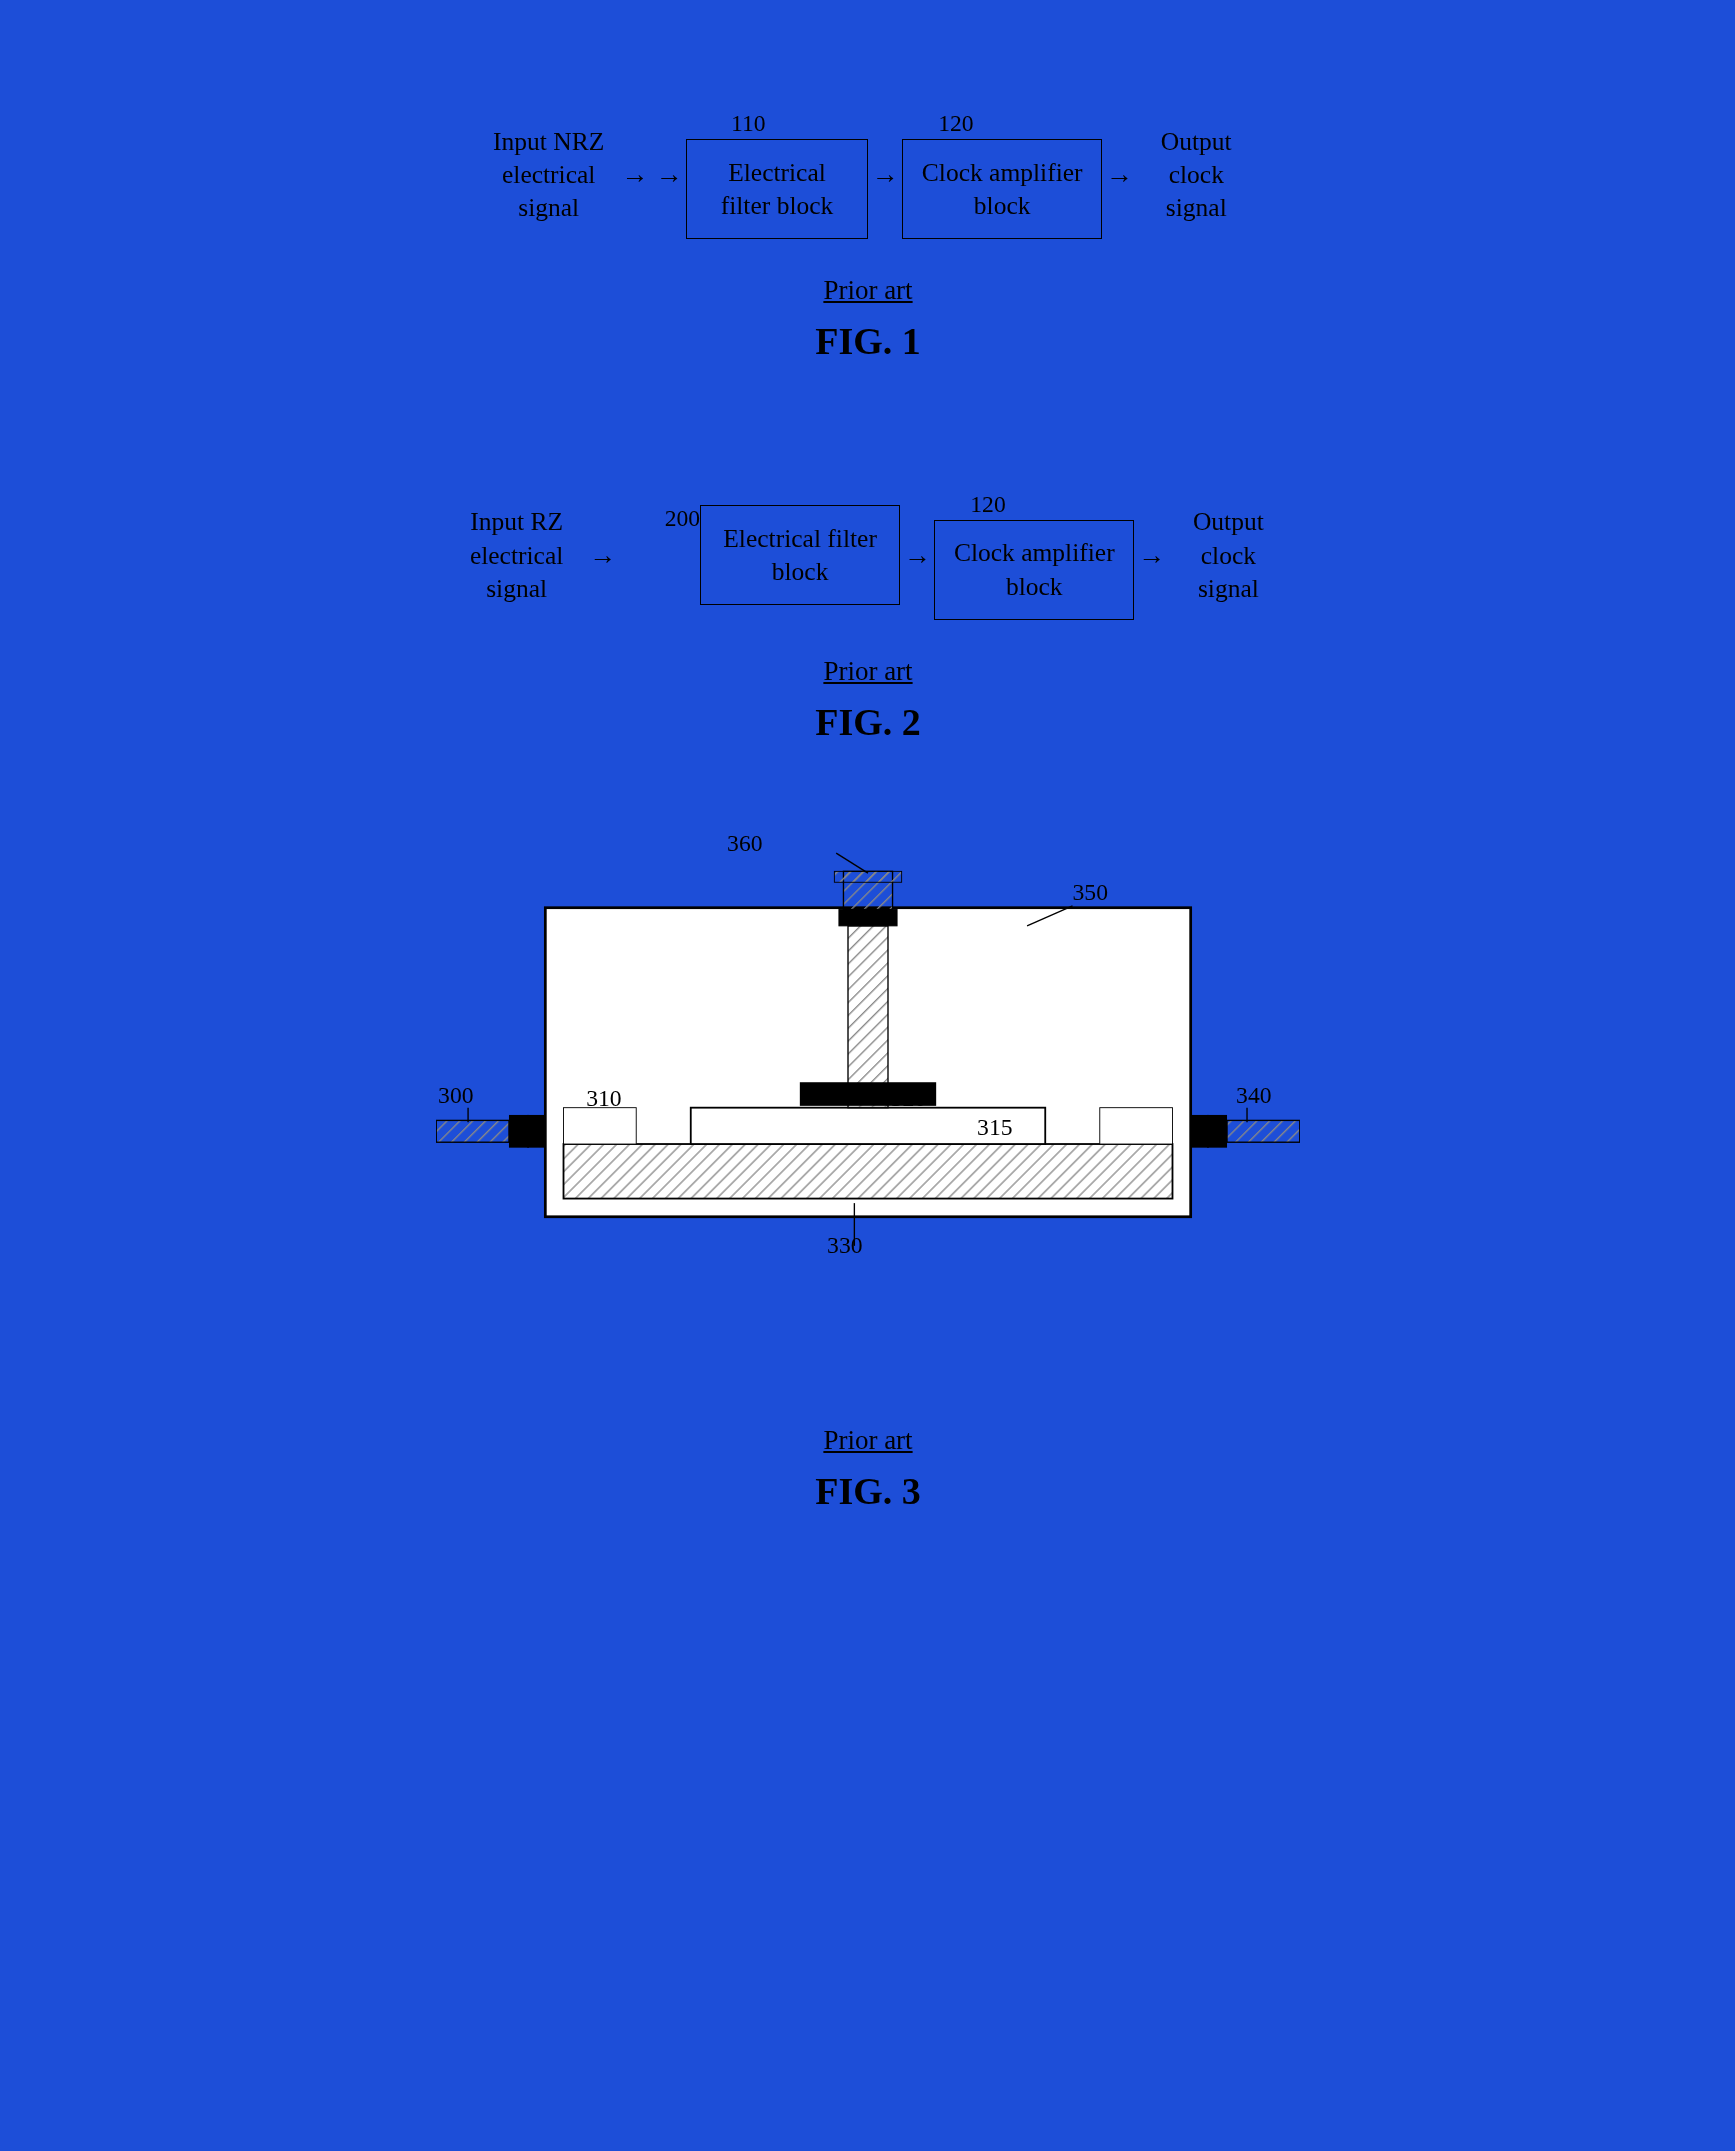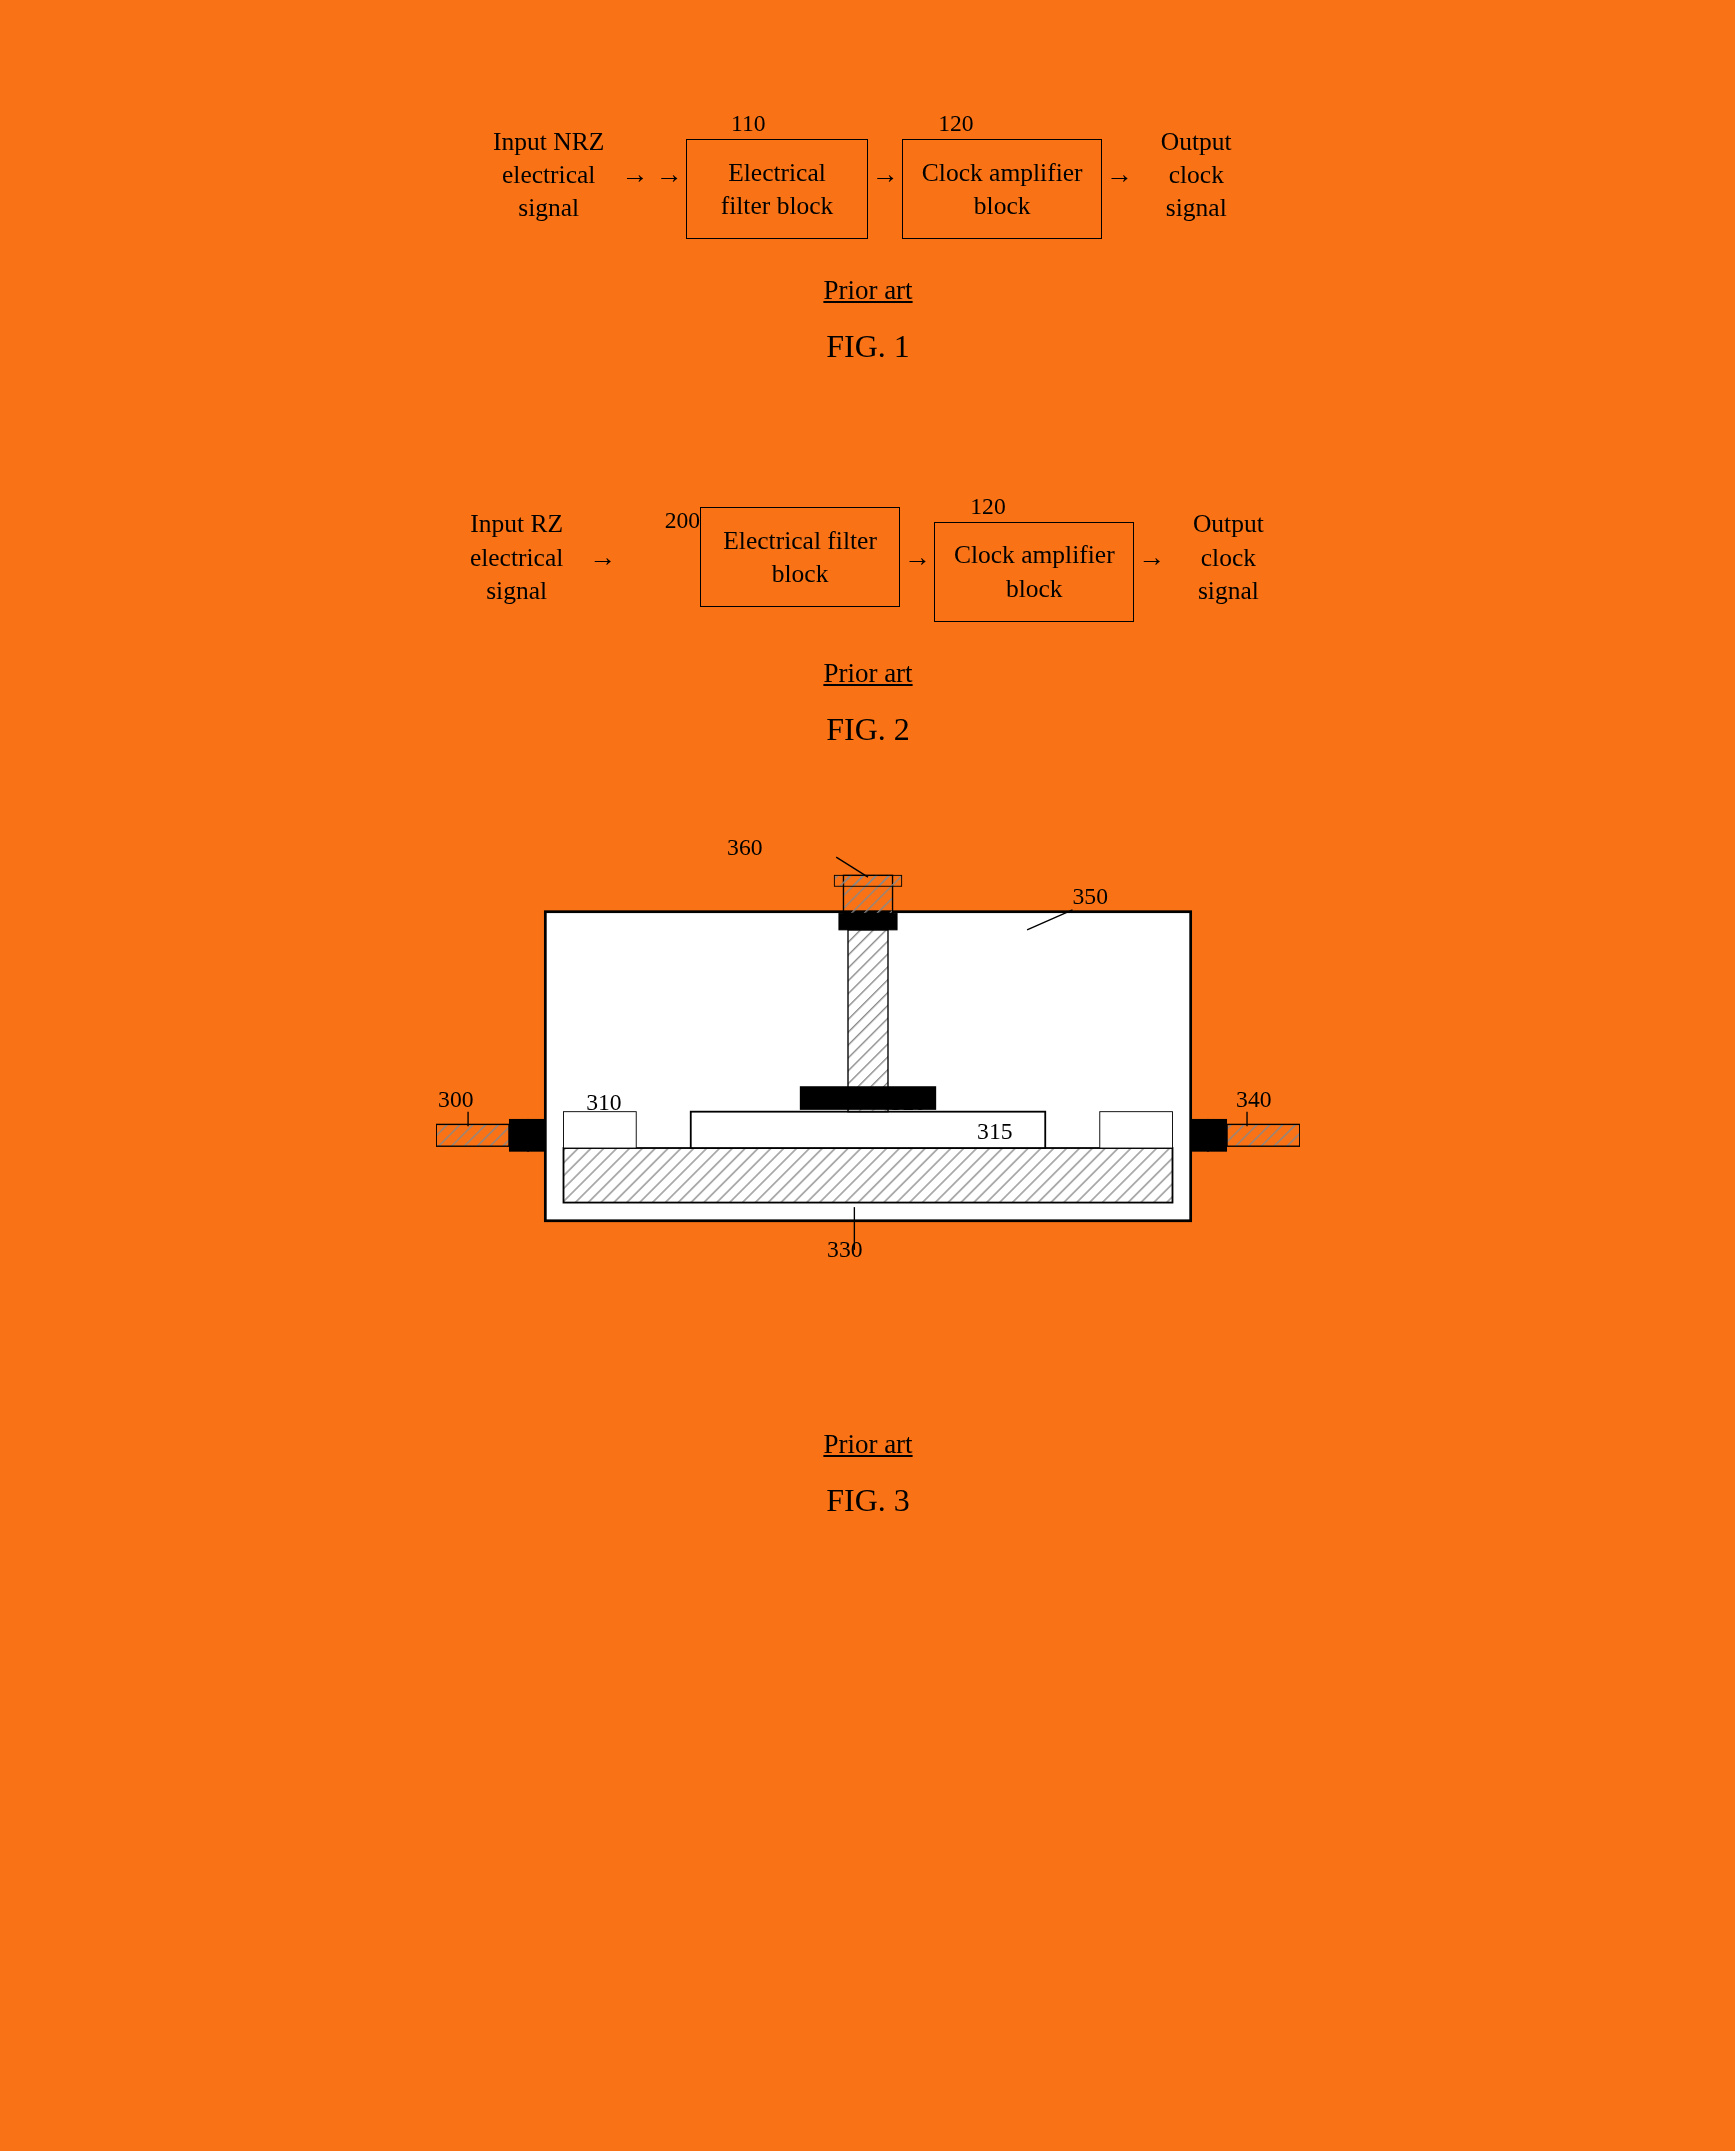--- a/index.html
+++ b/index.html
@@ -8,21 +8,21 @@
       font-family: 'Times New Roman', Times, serif;
       width: 1736px;
       min-height: 2152px;
       position: relative;
       overflow-x: hidden;
     }
 
     .page {
       width: 1736px;
       min-height: 2152px;
-      background: #f97316;
+      background: #1d4ed8;
       padding: 55px 73px;
     }
 
     .block-box {
       border: 1.8px solid #000;
       padding: 18px 14.5px;
       text-align: center;
       font-size: 25.5px;
       line-height: 1.3;
       min-width: 173px;
@@ -39,23 +39,23 @@
 
     .prior-art-label {
       text-align: center;
       font-size: 27px;
       margin-top: 26px;
       text-decoration: underline;
     }
 
     .fig-label {
       text-align: center;
-      font-size: 32px;
-      font-weight: normal;
-      margin-top: 22px;
+      font-size: 38px;
+      font-weight: bold;
+      margin-top: 13px;
       margin-bottom: 18px;
     }
 
     .fig3-wrapper {
       position: relative;
       width: 818px;
       margin: 0 auto;
       height: 545px;
     }
 

